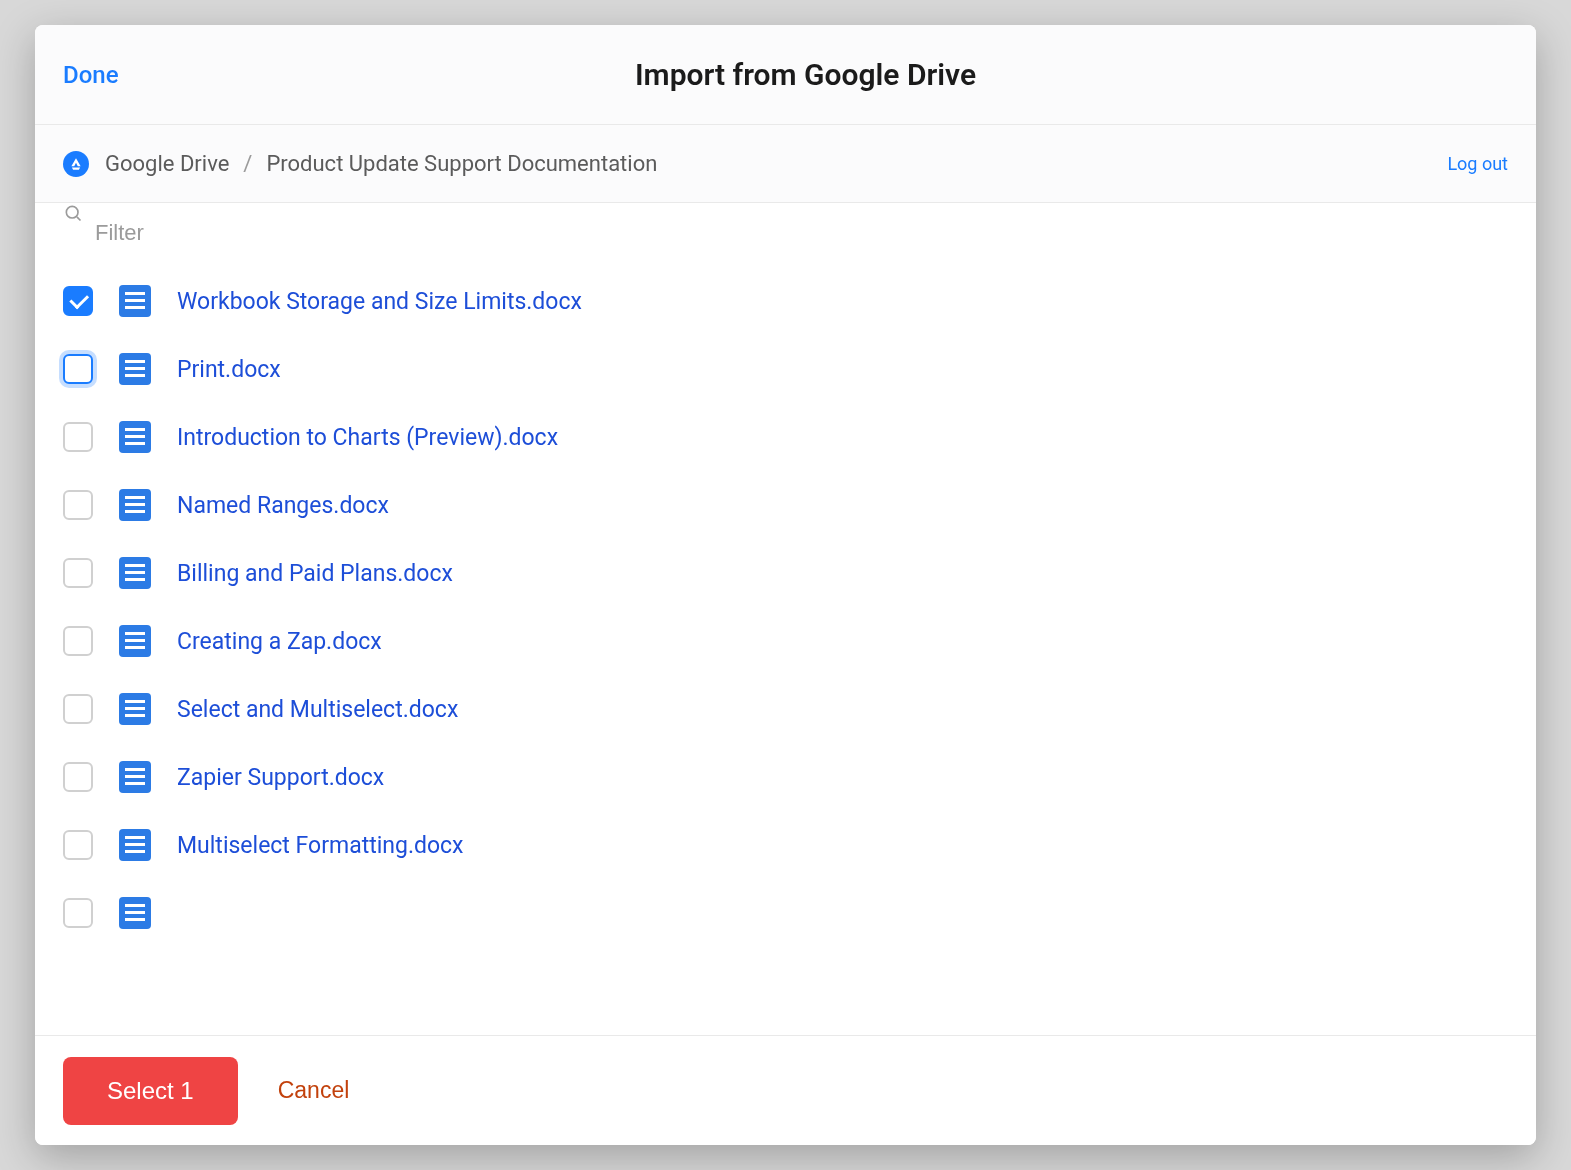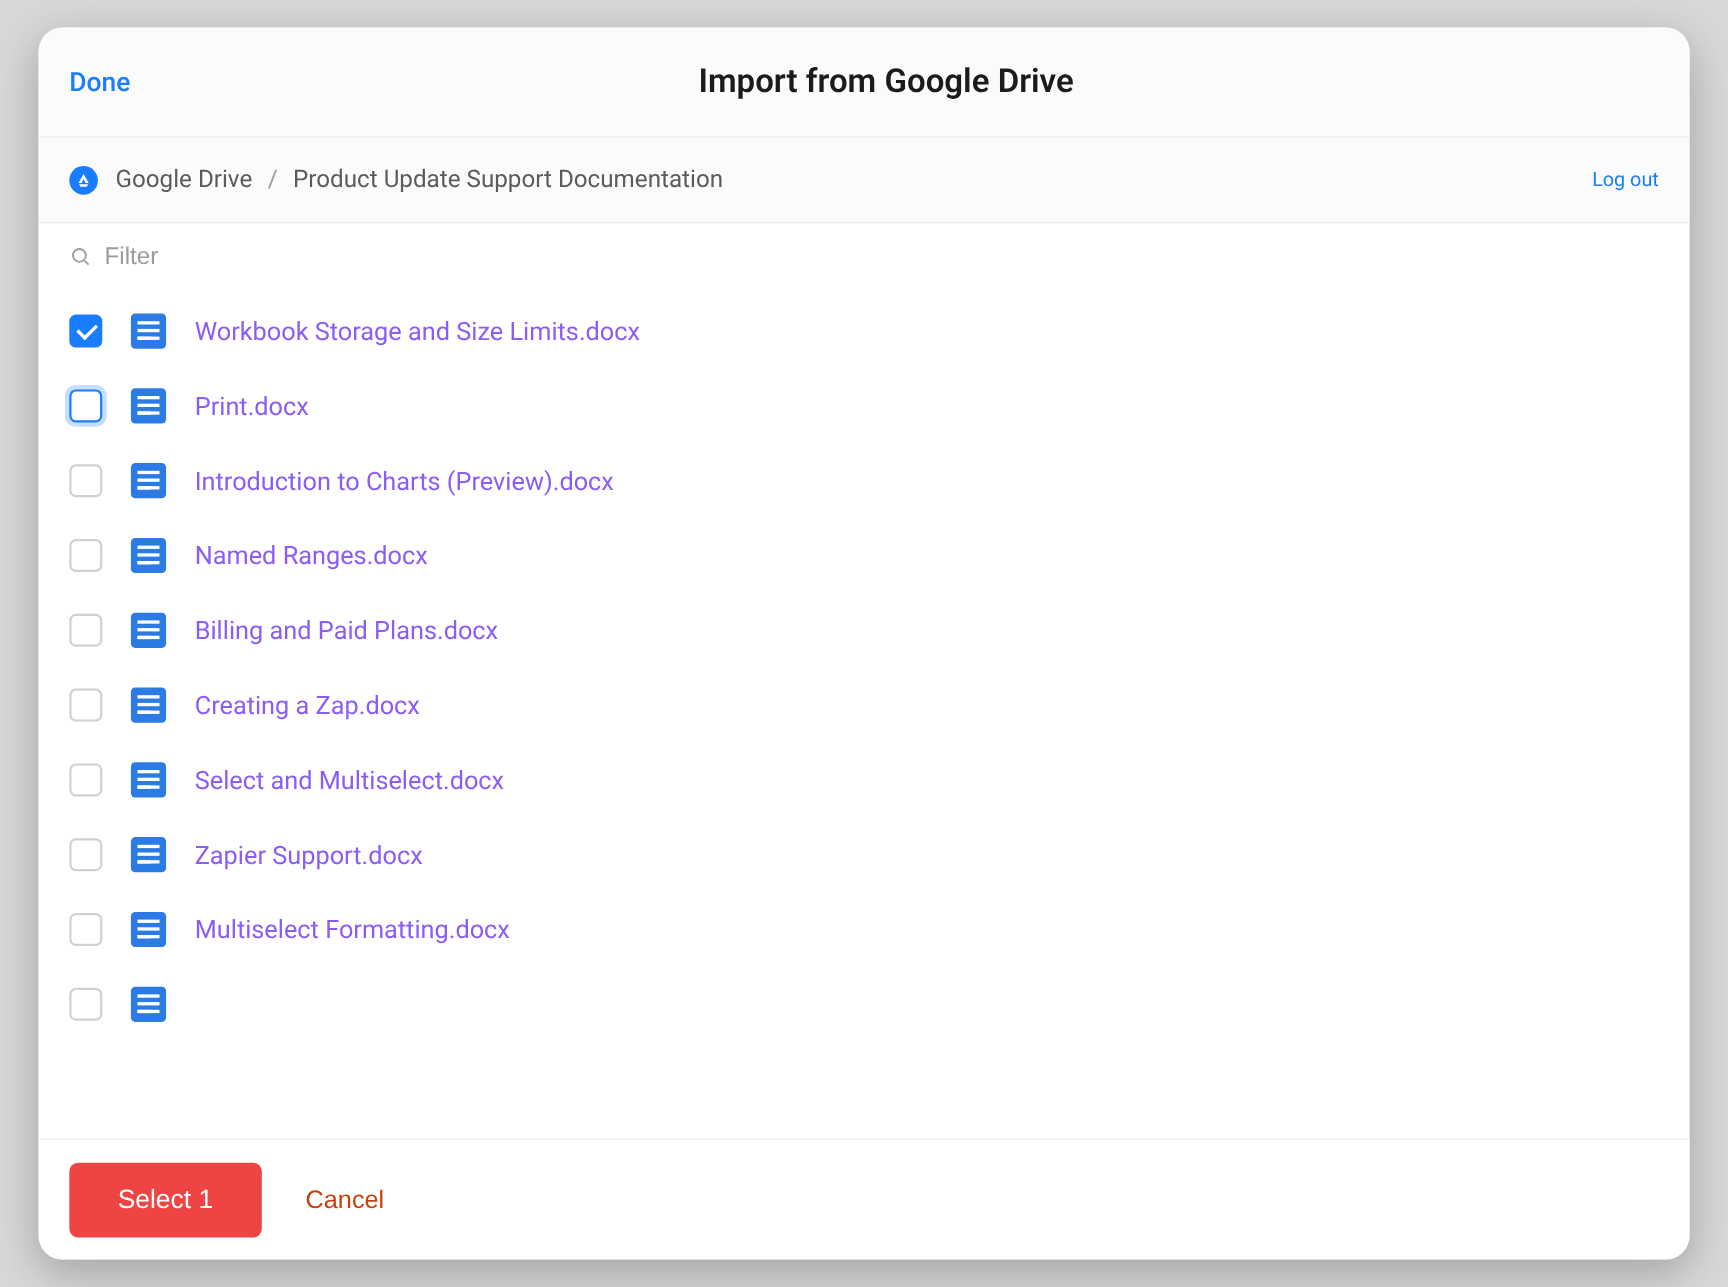--- a/index.html
+++ b/index.html
@@ -20,21 +20,21 @@
       inset: 0;
       background: linear-gradient(#d8d8d8, #d8d8d8);
     }
     .modal {
       position: absolute;
       top: 25px;
       left: 35px;
       right: 35px;
       bottom: 25px;
       background: #fff;
-      border-radius: 22px;
+      border-radius: 8px;
       box-shadow: 0 12px 40px rgba(0,0,0,0.25);
       display: flex;
       flex-direction: column;
       overflow: hidden;
     }
     .modal-header {
       position: relative;
       height: 100px;
       display: flex;
       align-items: center;
@@ -89,21 +89,20 @@
     .crumb-link { cursor: pointer; }
     .logout {
       margin-left: auto;
       color: #1a7cff;
       font-size: 18px;
       cursor: pointer;
     }
     .filter-bar {
       height: 60px;
       display: flex;
-      align-items: center;
       padding: 0 28px;
       gap: 12px;
     }
     .search-icon {
       width: 20px;
       height: 20px;
       color: #9b9b9b;
     }
     .filter-input {
       border: none;
@@ -176,21 +175,21 @@
       content: "";
       position: absolute;
       left: 6px;
       width: 12px;
       top: 21px;
       height: 3px;
       background: #fff;
     }
     .file-name {
       font-size: 23px;
-      color: #8b5cf6;
+      color: #1d4ed8;
       text-align: right;
     }
     .modal-footer {
       height: 110px;
       border-top: 1px solid #e9e9e9;
       display: flex;
       align-items: center;
       padding: 0 28px;
       gap: 40px;
       background: #fff;

